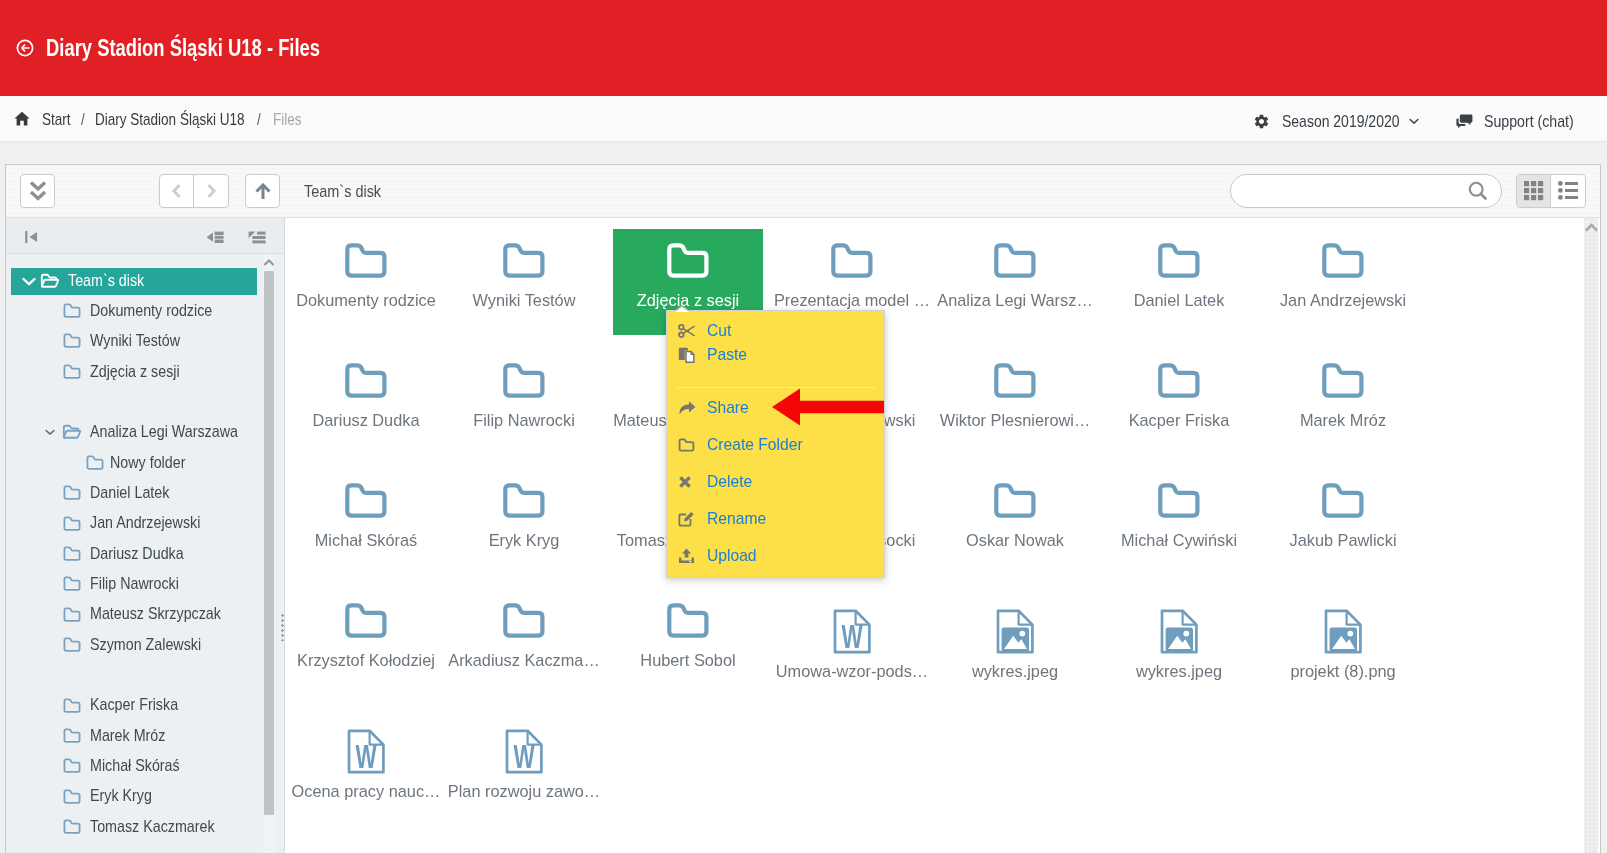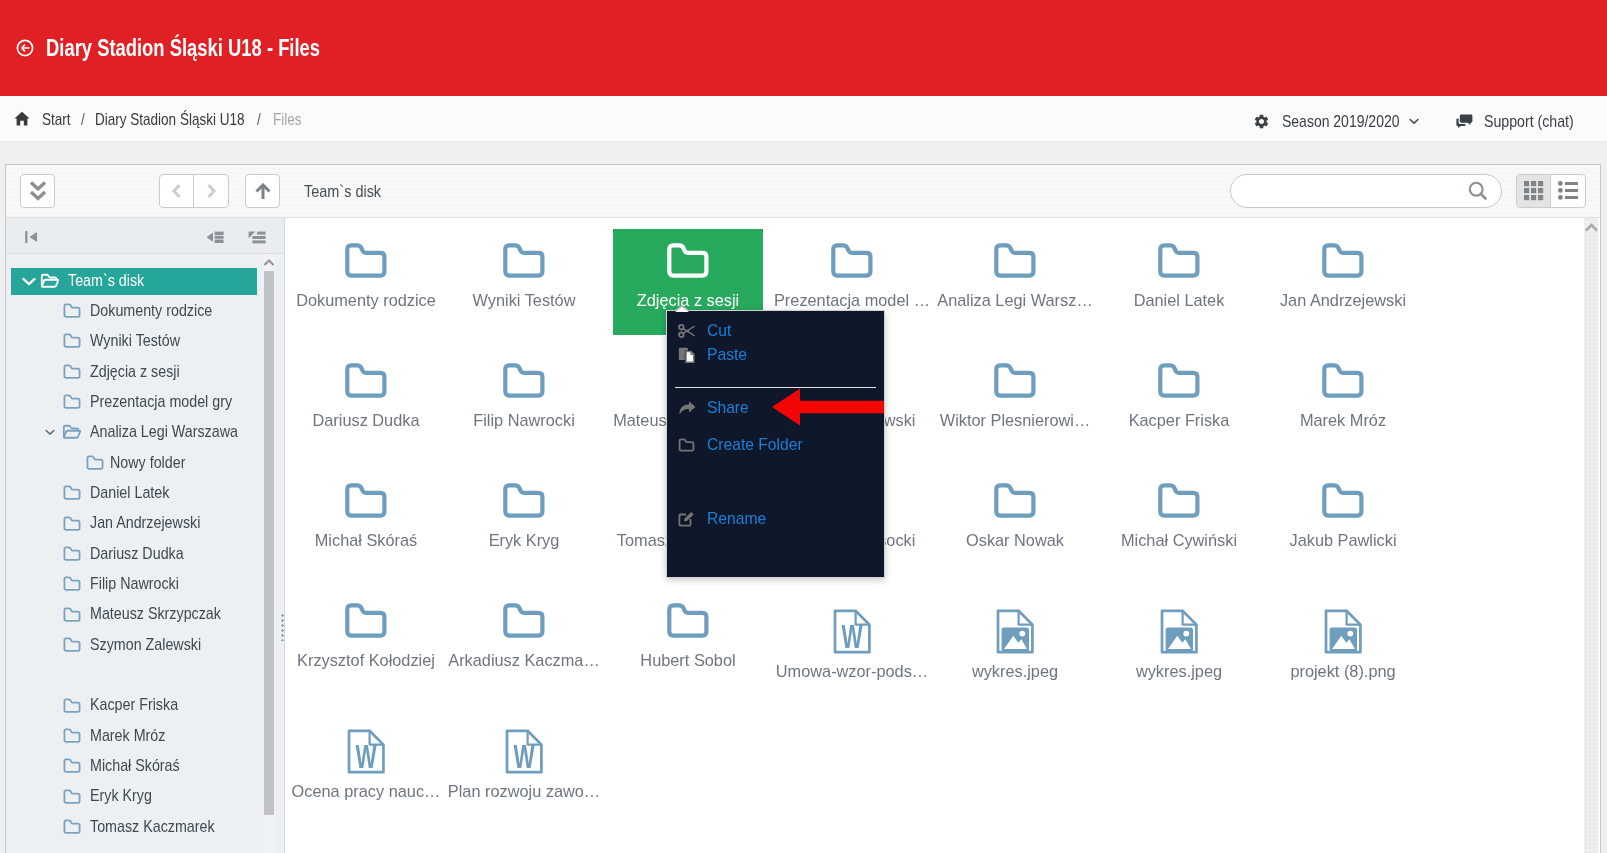--- a/index.html
+++ b/index.html
@@ -19,21 +19,21 @@
 #sbar{position:absolute;left:0;top:53px;width:277.5px;bottom:0;background:#edf0f3}
 #sbhdr{position:absolute;left:0;top:0;width:277.5px;height:36px;background:#e9edf0;border-bottom:1px solid #d9dde0}
 #sdiv{position:absolute;left:277.5px;top:53px;width:1.5px;bottom:0;background:#d6d9db}
 #main{position:absolute;left:279px;top:53px;right:0;bottom:0;background:#fff}
 .trow{position:absolute;left:0;width:305px;height:27px;display:flex;align-items:center;white-space:nowrap;font-size:17px;color:#3e4a51}
 .trow svg{flex:none}
 .trow .tl{transform:scaleX(0.84);transform-origin:0 50%}
 .cell{position:absolute;width:150px;text-align:center}
 .cell .lbl{position:absolute;left:-20px;right:-20px;top:60px;font-size:17px;line-height:21px;color:#6d767e;white-space:nowrap}
 .cell .ico{position:absolute;left:0;right:0;top:0;text-align:center}
-#cmenu{position:absolute;left:666px;top:310px;width:219px;height:268px;background:#0f172a;border:1px solid #d2d2d2;box-shadow:0 2px 7px rgba(0,0,0,0.22)}
+#cmenu{position:absolute;left:666px;top:310px;width:219px;height:268px;background:#fde047;border:1px solid #d2d2d2;box-shadow:0 2px 7px rgba(0,0,0,0.22)}
 .mrow{position:absolute;left:0;width:219px;height:37px}
 .mrow svg{position:absolute;left:11px;top:50%;transform:translateY(-50%)}
 .mrow .mt{position:absolute;left:40px;top:50%;transform:translateY(-50%) scaleX(0.92);transform-origin:0 50%;font-size:17px;color:#1b7fd8}
 .vsb{position:absolute;top:0;bottom:0}
 .cell .lbl{transform:scaleX(0.96)}
 
 </style></head><body>
 <div id="hdr">
     <svg width="18" height="18" viewBox="0 0 18 18" fill="none">
       <circle cx="9" cy="9" r="7.6" stroke="#fff" stroke-width="1.7"></circle>
@@ -188,28 +188,20 @@
         <span class="tl">Wyniki Testów</span>
       </div>
 <div class="trow" style="top:140.00px">
         <span style="margin-left:56.6px;width:27px;display:inline-flex">
           <svg width="18" height="15.3" viewBox="0 0 20 17" fill="none">
             <path d="M3.4 1.6 L6.5 1.6 Q8 1.6 8.6 2.8 L9.3 4.3 Q9.7 5.1 10.7 5.1 L16.6 5.1 Q18.4 5.1 18.4 6.9 L18.4 13.6 Q18.4 15.4 16.6 15.4 L3.4 15.4 Q1.6 15.4 1.6 13.6 L1.6 3.4 Q1.6 1.6 3.4 1.6 Z" stroke="#7aa2c0" stroke-width="2" stroke-linejoin="round"></path>
           </svg>
         </span>
         <span class="tl">Zdjęcia z sesji</span>
       </div>
-<div class="trow" style="top:170.35px">
-        <span style="margin-left:56.6px;width:27px;display:inline-flex">
-          <svg width="18" height="15.3" viewBox="0 0 20 17" fill="none">
-            <path d="M3.4 1.6 L6.5 1.6 Q8 1.6 8.6 2.8 L9.3 4.3 Q9.7 5.1 10.7 5.1 L16.6 5.1 Q18.4 5.1 18.4 6.9 L18.4 13.6 Q18.4 15.4 16.6 15.4 L3.4 15.4 Q1.6 15.4 1.6 13.6 L1.6 3.4 Q1.6 1.6 3.4 1.6 Z" stroke="#7aa2c0" stroke-width="2" stroke-linejoin="round"></path>
-          </svg>
-        </span>
-        <span class="tl">Prezentacja model gry</span>
-      </div>
 <div class="trow" style="top:231.05px">
         <span style="margin-left:80.3px;width:23.3px;display:inline-flex">
           <svg width="18" height="15.3" viewBox="0 0 20 17" fill="none">
             <path d="M3.4 1.6 L6.5 1.6 Q8 1.6 8.6 2.8 L9.3 4.3 Q9.7 5.1 10.7 5.1 L16.6 5.1 Q18.4 5.1 18.4 6.9 L18.4 13.6 Q18.4 15.4 16.6 15.4 L3.4 15.4 Q1.6 15.4 1.6 13.6 L1.6 3.4 Q1.6 1.6 3.4 1.6 Z" stroke="#7aa2c0" stroke-width="2" stroke-linejoin="round"></path>
           </svg>
         </span>
         <span class="tl">Nowy folder</span>
       </div>
 <div class="trow" style="top:200.70px">
         <span style="width:16.8px;margin-left:39.3px;display:inline-flex">
@@ -555,25 +547,39 @@
         <path d="M11 0.8 L17.4 6.4 L11 12 L11 8.6 Q4.6 8.6 1.6 14 Q1 7.4 6 4.9 Q8.2 3.9 11 4 Z" fill="#757575"></path>
       </svg>
       <div class="mt">Share</div>
     </div>
 <div class="mrow" style="top:115px">
       <svg width="17" height="14" viewBox="0 0 20 17" fill="none">
         <path d="M3.4 1.6 L6.5 1.6 Q8 1.6 8.6 2.8 L9.3 4.3 Q9.7 5.1 10.7 5.1 L16.6 5.1 Q18.4 5.1 18.4 6.9 L18.4 13.6 Q18.4 15.4 16.6 15.4 L3.4 15.4 Q1.6 15.4 1.6 13.6 L1.6 3.4 Q1.6 1.6 3.4 1.6 Z" stroke="#757575" stroke-width="2.2" stroke-linejoin="round"></path>
       </svg>
       <div class="mt">Create Folder</div>
     </div>
+<div class="mrow" style="top:152px">
+      <svg width="14" height="14" viewBox="0 0 14 14" fill="none">
+        <path d="M2.4 2.4 L11.6 11.6 M11.6 2.4 L2.4 11.6" stroke="#757575" stroke-width="3.4"></path>
+      </svg>
+      <div class="mt">Delete</div>
+    </div>
 <div class="mrow" style="top:189px">
       <svg width="17" height="16" viewBox="0 0 17 16" fill="none">
         <path d="M12.5 8 L12.5 13.4 Q12.5 14.6 11.3 14.6 L2.6 14.6 Q1.4 14.6 1.4 13.4 L1.4 4.7 Q1.4 3.5 2.6 3.5 L8 3.5" stroke="#757575" stroke-width="1.8"></path>
         <path d="M6.1 10.3 L6.6 7.6 L13.2 1 L15.6 3.4 L9 10 L6.1 10.3 Z" fill="#757575"></path>
       </svg>
       <div class="mt">Rename</div>
+    </div>
+<div class="mrow" style="top:226px">
+      <svg width="17" height="16" viewBox="0 0 17 16">
+        <path d="M8.5 0.6 L13 5.4 L10.4 5.4 L10.4 9.6 L6.6 9.6 L6.6 5.4 L4 5.4 Z" fill="#757575"></path>
+        <path d="M1 9.4 L3.4 9.4 L3.4 12.6 L13.6 12.6 L13.6 9.4 L16 9.4 L16 15 L1 15 Z" fill="#757575"></path>
+        <rect x="11.2" y="13" width="2.2" height="1.2" fill="#fff"></rect>
+      </svg>
+      <div class="mt">Upload</div>
     </div>
 <div class="abs" style="left:8px;top:75.5px;right:8px;height:1px;background:#e2e6e9"></div>
 <div class="abs" style="left:7px;top:-6px;width:0;height:0;border-left:8px solid transparent;border-right:8px solid transparent;border-bottom:6px solid #b9b9b9"></div>
 <div class="abs" style="left:8px;top:-4.5px;width:0;height:0;border-left:7px solid transparent;border-right:7px solid transparent;border-bottom:5px solid #fff"></div>
 </div>
 <svg class="abs" style="left:770px;top:386px" width="118" height="42" viewBox="0 0 118 42">
 <polygon points="2,21 30,2.5 30,14.8 114,14.8 114,27.3 30,27.3 30,39.4" fill="#f40606"></polygon>
   </svg>
 </body></html>

